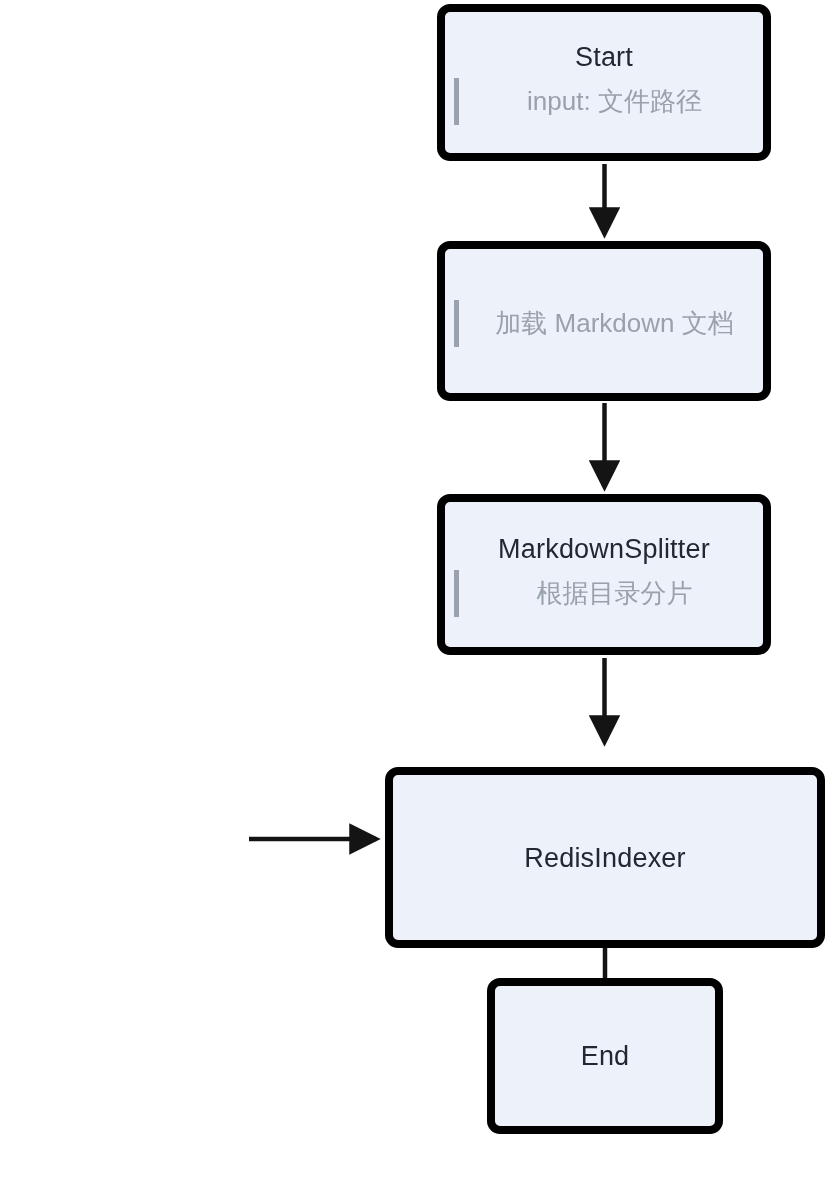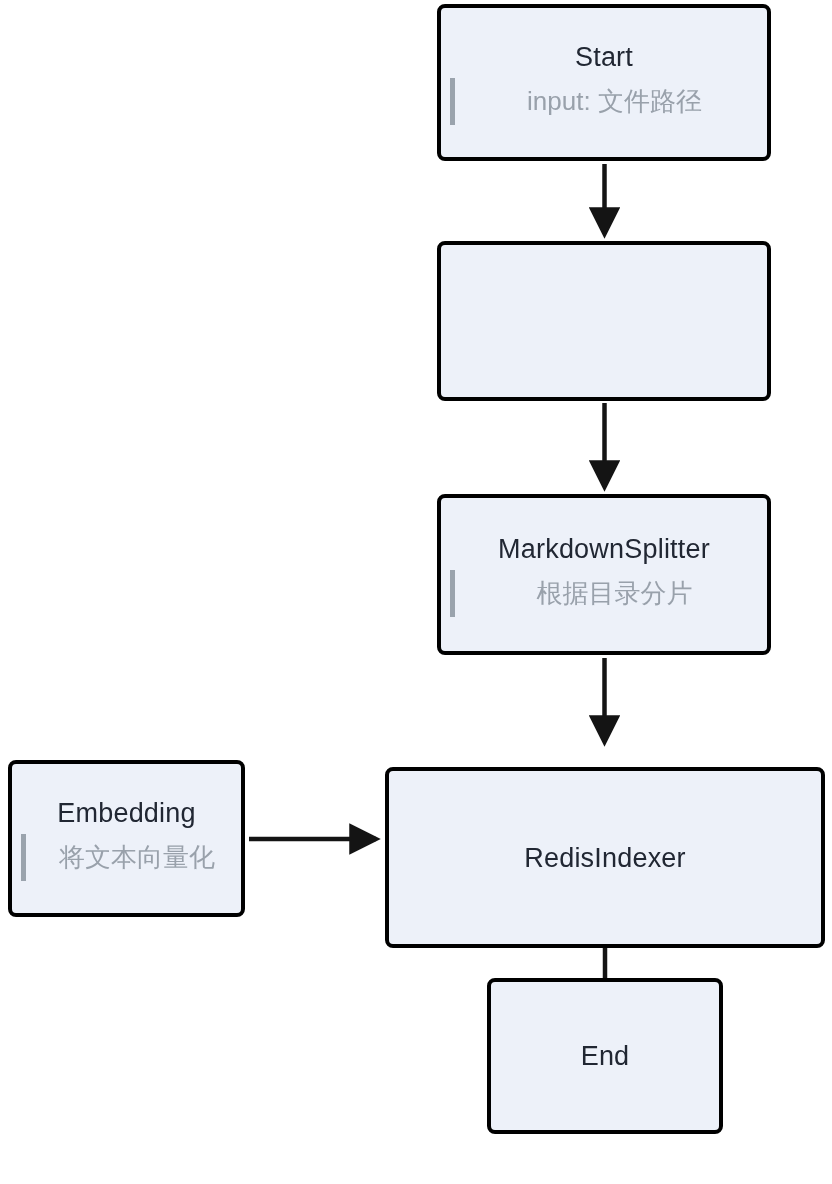--- a/index.html
+++ b/index.html
@@ -14,22 +14,22 @@
   #edges {
     position: absolute;
     left: 0; top: 0;
     width: 832px; height: 1184px;
     pointer-events: none;
   }
   .node {
     position: absolute;
     box-sizing: border-box;
     background: #edf1f9;
-    border: 4px solid #000000;
-    border-radius: 8px;
+    border: 8px solid #000000;
+    border-radius: 13px;
     display: flex;
     flex-direction: column;
     justify-content: center;
     align-items: center;
     padding: 10px 9px;
   }
   .node-title {
     width: 100%;
     text-align: center;
     font-size: 27px;
@@ -78,31 +78,28 @@
     <path d="M249 839 L376 839" stroke="#141414" stroke-width="4.5" fill="none" marker-end="url(#tri)"></path>
     <path d="M605 933 L605 1012" stroke="#141414" stroke-width="4.5" fill="none" marker-end="url(#vee)"></path>
   </svg>
 
   <div class="node node-start">
     <div class="node-title">Start</div>
     <div class="node-subtitle">input: 文件路径</div>
   </div>
 
   <div class="node node-fileloader">
+    <div class="node-subtitle">加载 Markdown 文档</div>
   </div>
 
   <div class="node node-markdownsplitter">
     <div class="node-title">MarkdownSplitter</div>
     <div class="node-subtitle">根据目录分片</div>
   </div>
 
-  <div class="node node-embedding">
-    <div class="node-title">Embedding</div>
-    <div class="node-subtitle">将文本向量化</div>
-  </div>
 
   <div class="node node-redisindexer">
     <div class="node-title">RedisIndexer</div>
   </div>
 
   <div class="node node-end">
     <div class="node-title">End</div>
   </div>
 
 </div>

